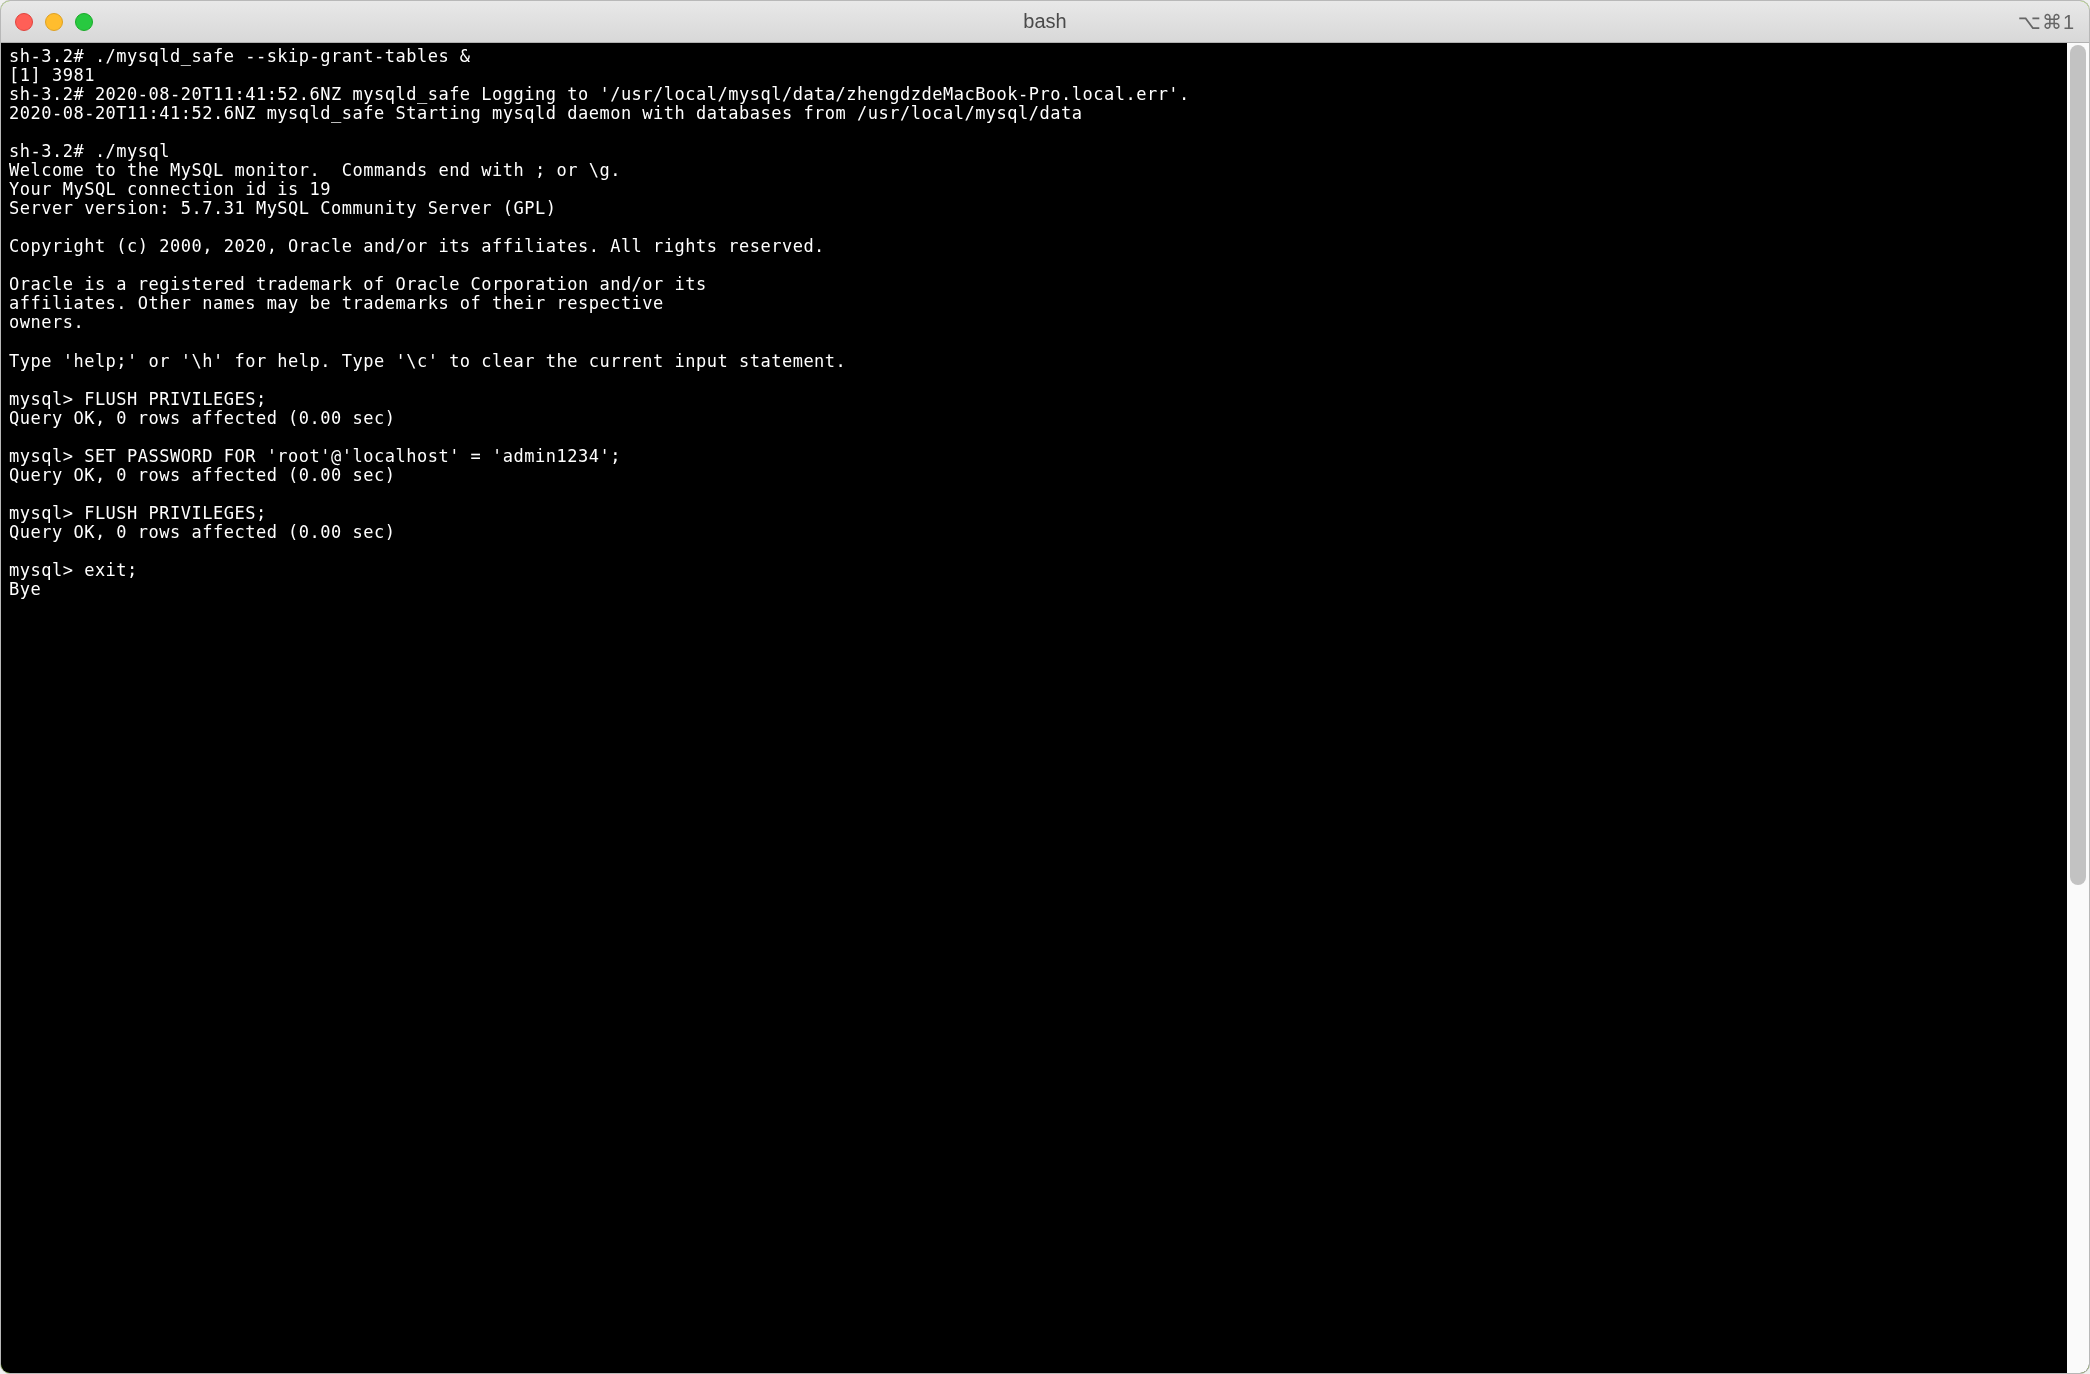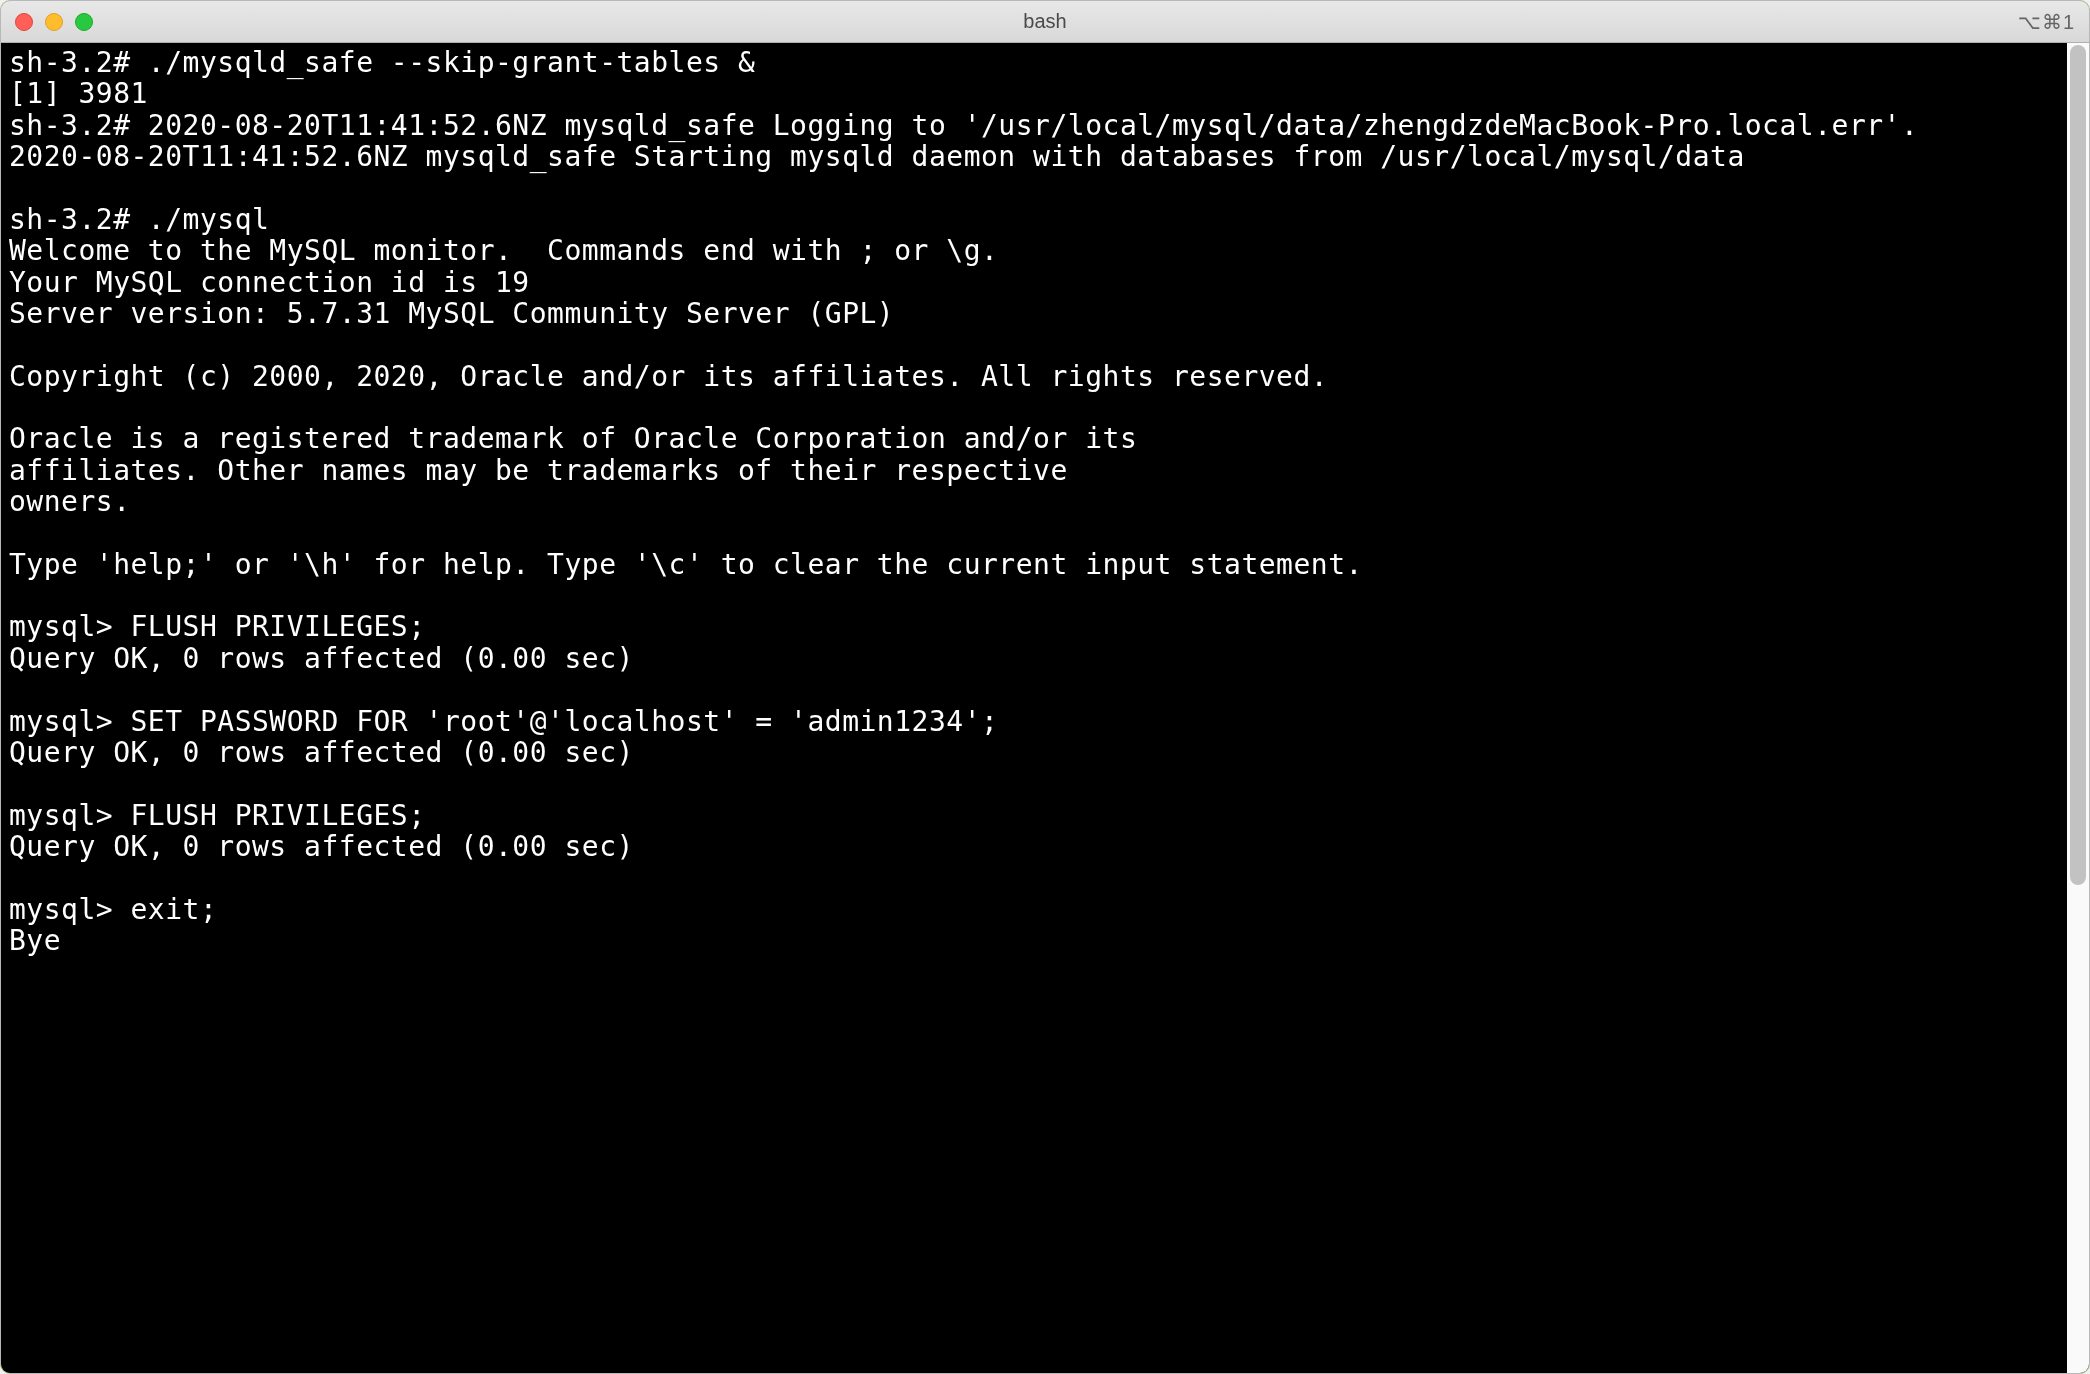--- a/index.html
+++ b/index.html
@@ -74,21 +74,21 @@
       flex: 1;
       background: #000;
       display: flex;
       overflow: hidden;
     }
     .terminal-content {
       flex: 1;
       padding: 4px 8px;
       color: #fff;
       font-family: "Menlo", "Monaco", "Consolas", monospace;
-      font-size: 28px;
+      font-size: 17px;
       line-height: 1.12;
       white-space: pre-wrap;
       word-break: break-all;
       overflow: hidden;
       letter-spacing: 0.5px;
     }
     .scrollbar-track {
       width: 22px;
       background: #fafafa;
       position: relative;

